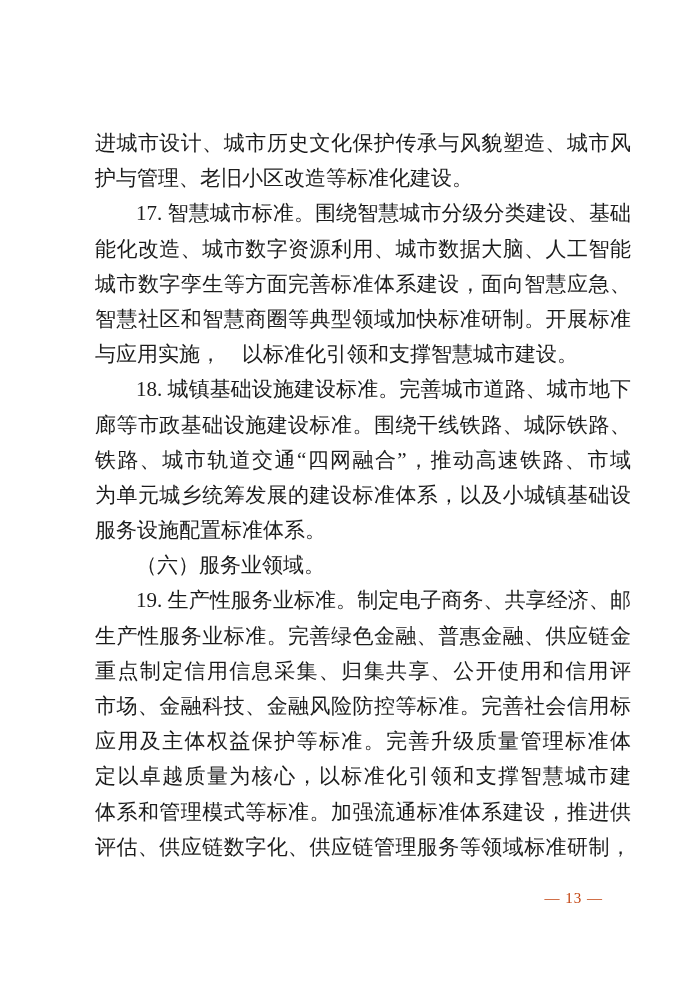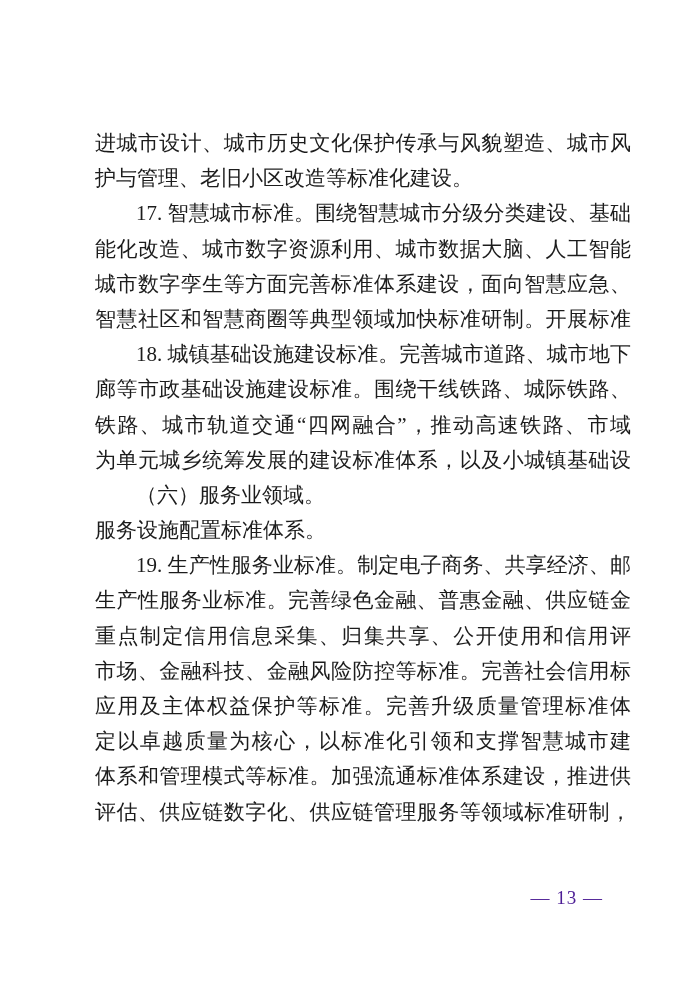--- a/index.html
+++ b/index.html
@@ -38,45 +38,46 @@
   .line.indent {
     padding-left: 41px;
   }
   .lead {
     font-weight: 400;
   }
   .footer {
     position: absolute;
     top: 886px;
     right: 97px;
-    font-size: 19px;
+    font-size: 15px;
     line-height: 24px;
-    color: #4c1d95;
+    color: #c2410c;
     letter-spacing: 1px;
     font-family: "Liberation Serif", "DejaVu Serif", serif;
   }
 </style>
 </head>
 <body>
 
 <div class="sheet">
 
   <div class="textblock">
     <div class="line"><span>进城市设计、城市历史文化保护传承与风貌塑造、城市风景名胜保</span></div>
     <div class="line end"><span>护与管理、老旧小区改造等标准化建设。</span></div>
     <div class="line indent"><span class="lead">17. 智慧城市标准。</span><span>围绕智慧城市分级分类建设、基础设施智</span></div>
     <div class="line"><span>能化改造、城市数字资源利用、城市数据大脑、人工智能创新应用、</span></div>
     <div class="line"><span>城市数字孪生等方面完善标准体系建设，面向智慧应急、智慧养老、</span></div>
     <div class="line"><span>智慧社区和智慧商圈等典型领域加快标准研制。开展标准实验验证</span></div>
+    <div class="line end"><span>与应用实施，　以标准化引领和支撑智慧城市建设。</span></div>
     <div class="line indent"><span class="lead">18. 城镇基础设施建设标准。</span><span>完善城市道路、城市地下综合管</span></div>
     <div class="line"><span>廊等市政基础设施建设标准。围绕干线铁路、城际铁路、市域（郊）</span></div>
     <div class="line"><span>铁路、城市轨道交通“四网融合”，推动高速铁路、市域（郊）铁</span></div>
     <div class="line"><span>为单元城乡统筹发展的建设标准体系，以及小城镇基础设施和公共</span></div>
+    <div class="line end"><span>服务设施配置标准体系。</span></div>
     <div class="line indent end"><span>（六）服务业领域。</span></div>
-    <div class="line end"><span>服务设施配置标准体系。</span></div>
     <div class="line indent"><span class="lead">19. 生产性服务业标准。</span><span>制定电子商务、共享经济、邮政物流</span></div>
     <div class="line"><span>生产性服务业标准。完善绿色金融、普惠金融、供应链金融、金融</span></div>
     <div class="line"><span>重点制定信用信息采集、归集共享、公开使用和信用评价、管理、</span></div>
     <div class="line"><span>市场、金融科技、金融风险防控等标准。完善社会信用标准体系，</span></div>
     <div class="line"><span>应用及主体权益保护等标准。完善升级质量管理标准体系，加快制</span></div>
     <div class="line"><span>定以卓越质量为核心，以标准化引领和支撑智慧城市建设、管理</span></div>
     <div class="line"><span>体系和管理模式等标准。加强流通标准体系建设，推进供应链风险</span></div>
     <div class="line"><span>评估、供应链数字化、供应链管理服务等领域标准研制，完善商务</span></div>
   </div>
 

